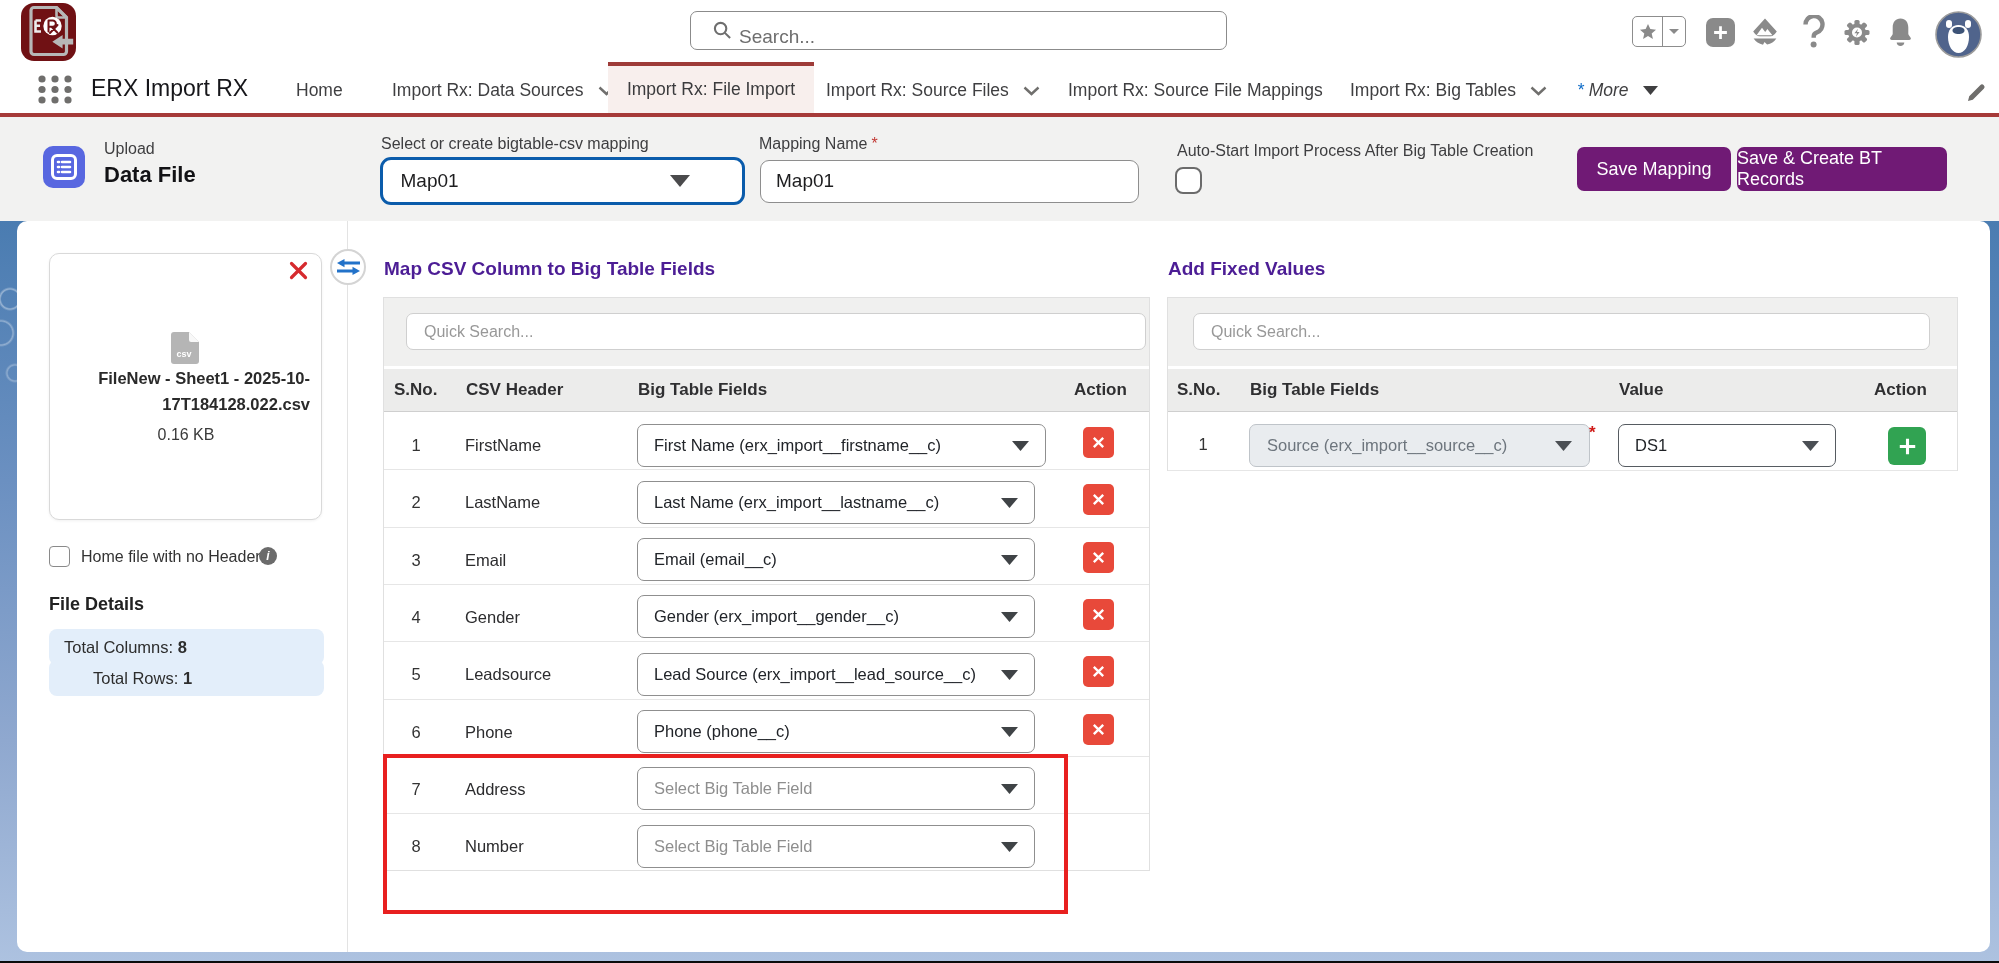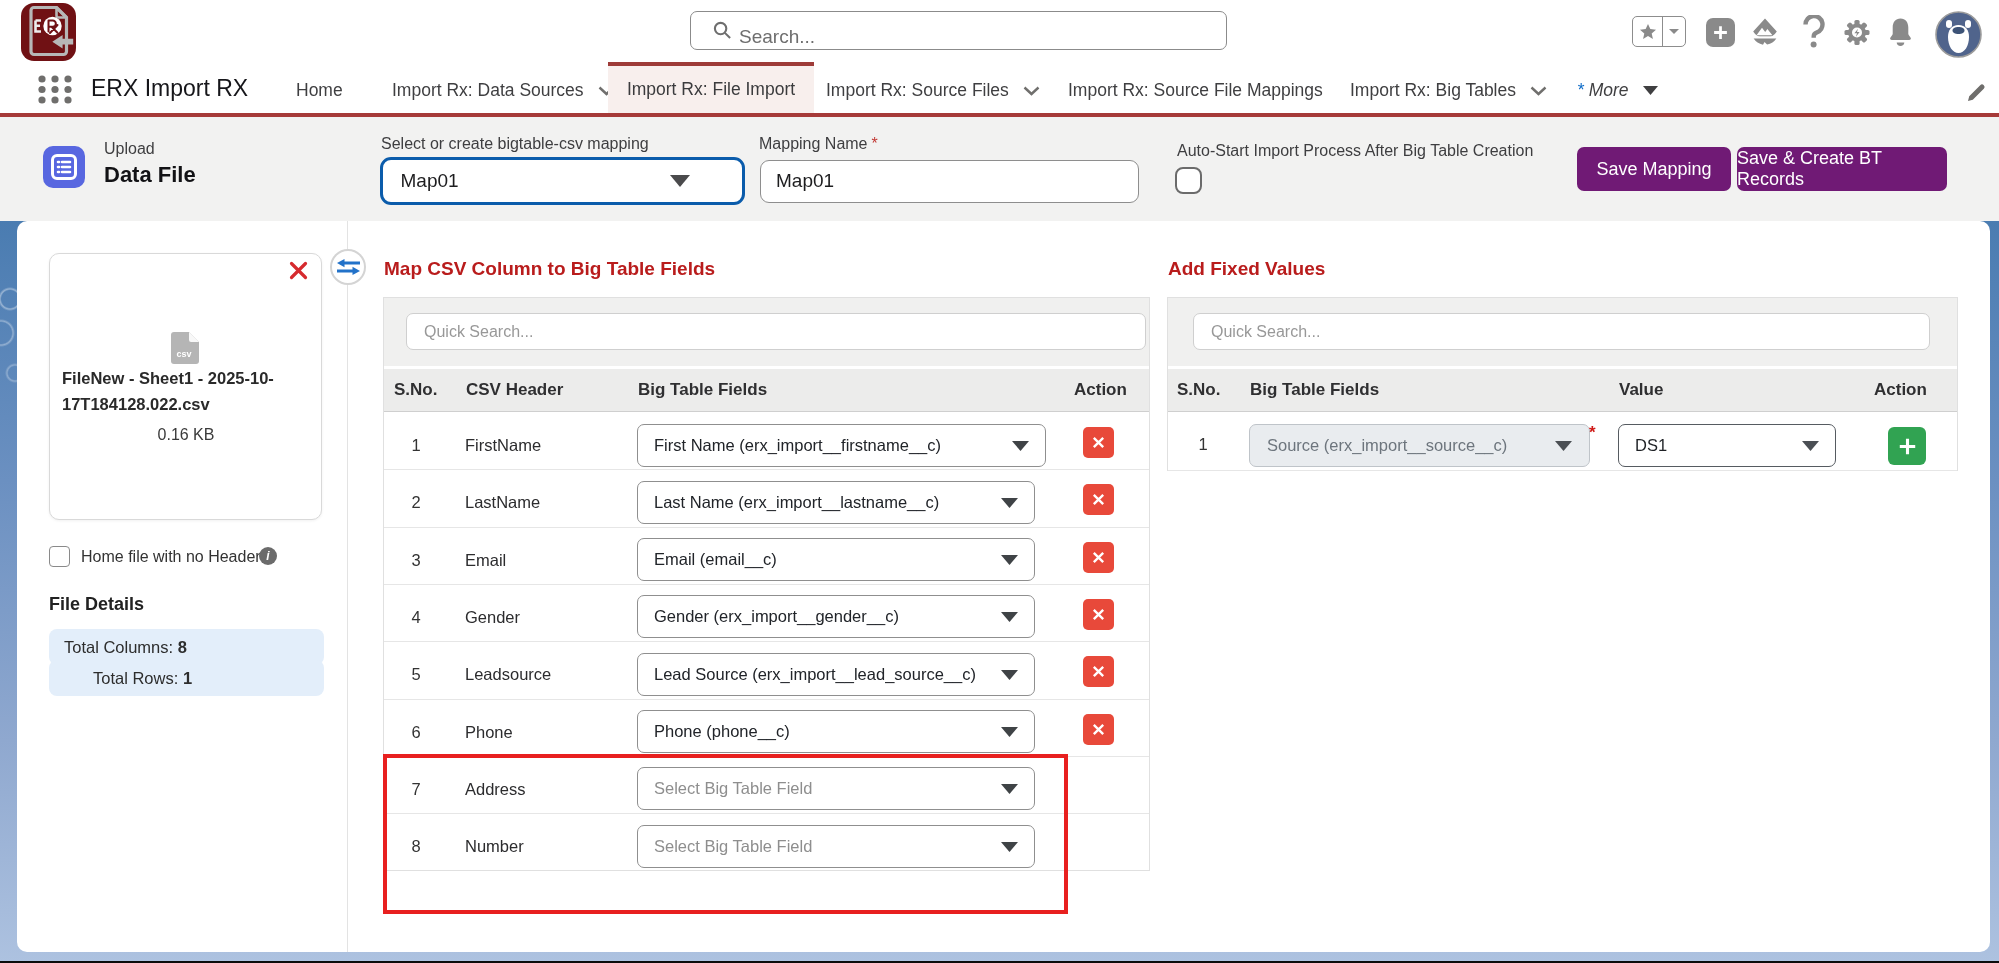--- a/index.html
+++ b/index.html
@@ -40,36 +40,36 @@
 #btn1 { left:1577px; width:154px; }
 #btn2 { left:1737px; width:210px; }
 
 
 #mainbg { left:0; top:221px; width:1999px; height:742px; background:radial-gradient(circle at 10px 78px, rgba(255,255,255,0) 8.5px, rgba(255,255,255,.4) 10px, rgba(255,255,255,0) 12px),radial-gradient(circle at 1px 112px, rgba(255,255,255,0) 10.5px, rgba(255,255,255,.35) 12px, rgba(255,255,255,0) 14px),radial-gradient(circle at 15px 152px, rgba(255,255,255,0) 6.5px, rgba(255,255,255,.3) 8px, rgba(255,255,255,0) 10px),linear-gradient(180deg,#4a7cb1 0%, #6b90c1 35%, #8fa8cf 70%, #adc2e0 100%); }
 #blackbar { left:0; top:960.5px; width:1999px; height:2.5px; background:#0b0b0b; }
 #panel { left:17px; top:221px; width:1973px; height:731px; background:#fff; border-radius:10px; }
 
 
 #card { left:49px; top:253px; width:273px; height:267px; background:#fff; border:1px solid #d9d9d9; border-radius:10px; box-shadow:0 1px 3px rgba(0,0,0,.06); }
-#fname { left:62px; top:365px; width:248px; text-align:left; font-weight:700; font-size:16.5px; line-height:26px; color:#2a2a2a; }
+#fname { left:62px; top:365px; width:248px; text-align:right; font-weight:700; font-size:16.5px; line-height:26px; color:#2a2a2a; }
 #fsize { left:62px; top:426px; width:248px; text-align:center; font-size:16px; color:#3a3a3a; }
 #chk2 { left:49px; top:546px; width:21px; height:21px; border:1.5px solid #8a8a8a; border-radius:4px; background:#fff; }
 #chk2lab { left:81px; top:548px; font-size:16px; color:#333; }
 #infoi { left:259px; top:547px; width:18px; height:18px; background:#6b6b6b; border-radius:50%; color:#fff; font-size:12px; font-weight:700; display:flex; align-items:center; justify-content:center; font-style:italic; }
 #fdet { left:49px; top:594px; font-size:18px; font-weight:700; color:#222; }
 .pill { left:49px; width:275px; height:36px; background:#e3eefa; border-radius:8px; display:flex; align-items:center; padding-left:15px; font-size:16.5px; color:#2d2d2d; }
 #pill1 { top:629px; }
 #pill2 { top:660px;padding-left:44px; }
 
 
 #vline { left:347px; top:221px; width:1px; height:731px; background:#e3e3e3; }
 #swapc { left:330px; top:249px; width:36px; height:36px; background:#fff; border:2px solid #d4d4d4; border-radius:50%; display:flex; align-items:center; justify-content:center; }
 
 
-.shead { font-size:19px; font-weight:700; color:#b91c1c; }
+.shead { font-size:19px; font-weight:700; color:#4c1d95; }
 #mhead { left:384px; top:258px; }
 #rhead { left:1168px; top:258px; }
 
 
 .qpanel { background:#f0f0ef; }
 #qp1 { left:384px; top:298px; width:765px; height:68px; }
 #qp2 { left:1168px; top:298px; width:789px; height:68px; }
 .qinput { background:#fff; border:1px solid #cfcfcf; border-radius:7px; display:flex; align-items:center; padding-left:17px; font-size:16px; color:#989898; }
 #qi1 { left:406px; top:313px; width:740px; height:37px; }
 #qi2 { left:1193px; top:313px; width:737px; height:37px; }

